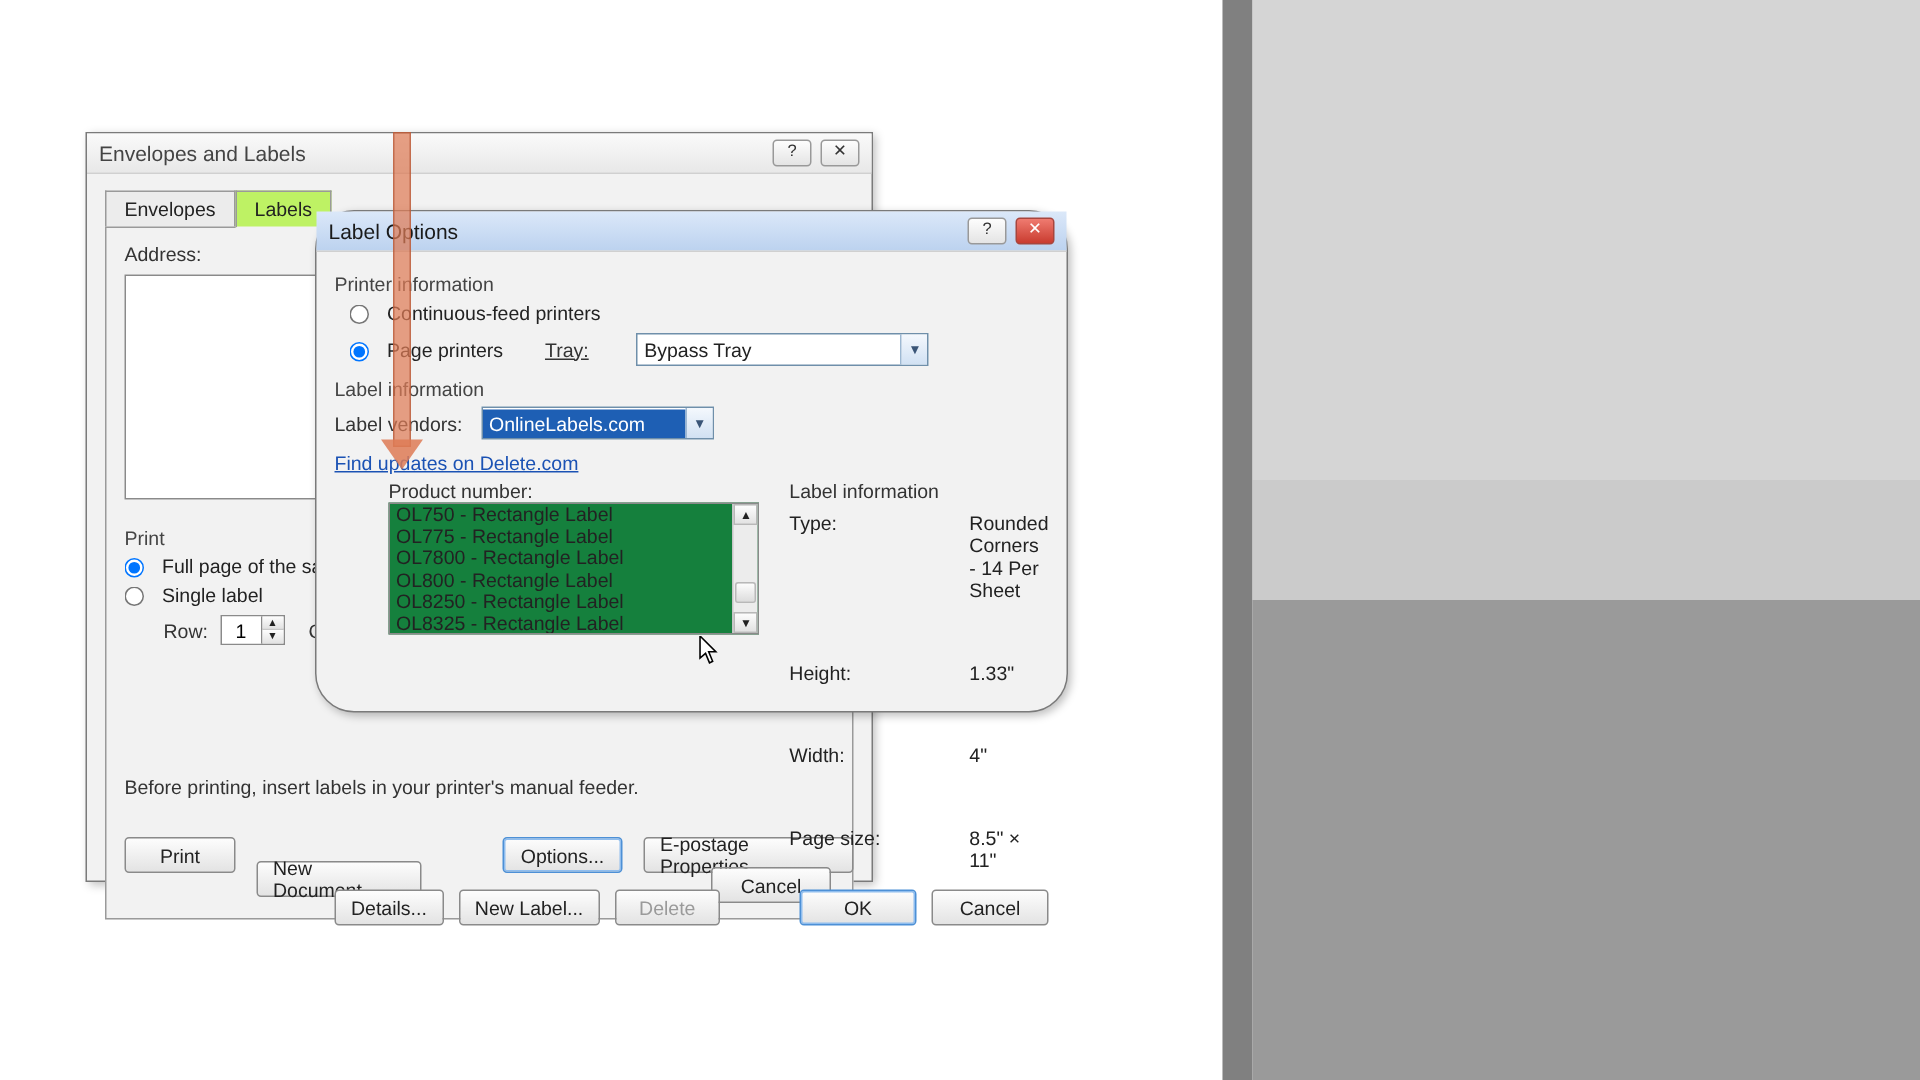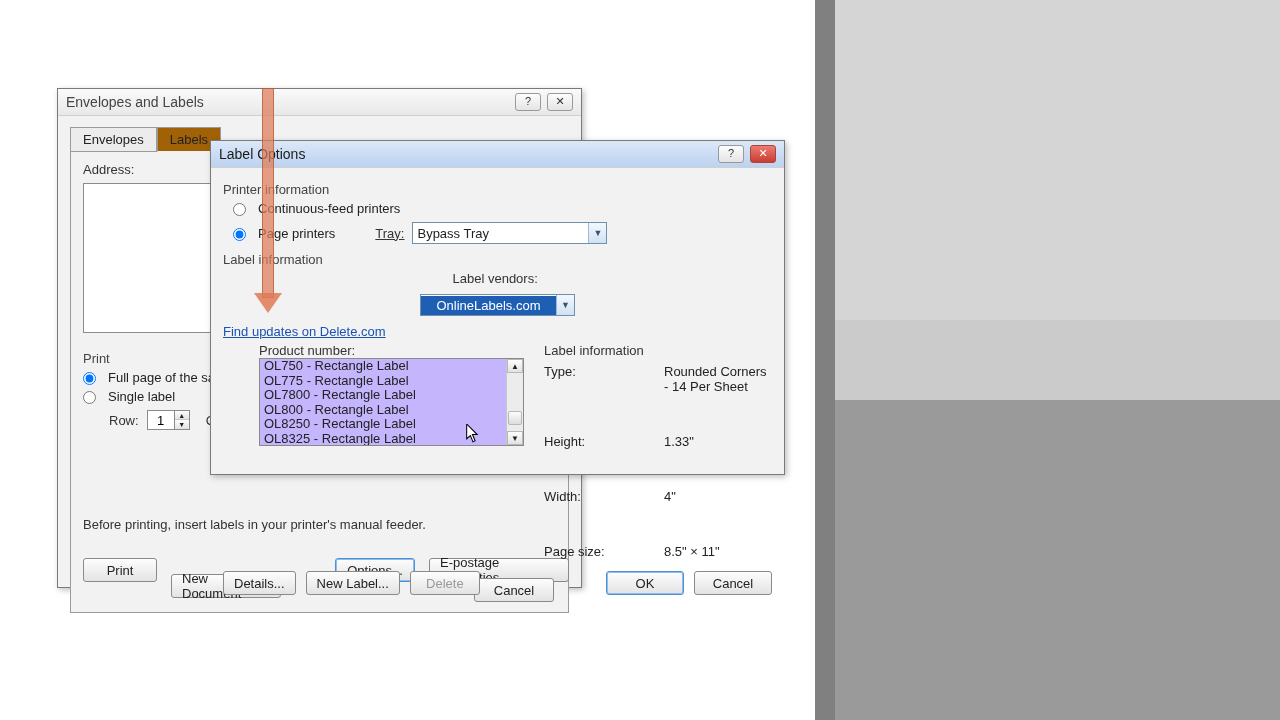--- a/index.html
+++ b/index.html
@@ -16,35 +16,35 @@
   .title-bar.active { background:linear-gradient(#dbe8f9,#bcd2ef); color:#1a1a1a;}
   .title-buttons { display:flex; gap:6px; }
   .title-btn { width:26px; height:18px; border:1px solid #999; border-radius:3px; background:linear-gradient(#fdfdfd,#e4e4e4); font-size:11px; line-height:14px; text-align:center; color:#333; cursor:default;}
   .title-btn.close { background:linear-gradient(#f7b2ac,#e26a60); color:#5c0c06; border-color:#a7463e;}
   .title-btn.close.active { background:linear-gradient(#ef7b70,#c93c30); color:#fff;}
 
   .body { padding:8px 12px; font-size:13px; color:#222; position:relative;}
 
   .tabs { display:flex; gap:0; margin-top:2px; font-size:13px;}
   .tab  { padding:4px 12px; border:1px solid #9a9a9a; border-bottom:none; background:#ececec; position:relative; top:1px;}
-  .tab.active { background:#a16207; border-bottom:1px solid #f2f2f2; z-index:2;}
+  .tab.active { background:#bef264; border-bottom:1px solid #f2f2f2; z-index:2;}
 
   .label { font-size:13px; color:#333; }
   .textarea-box { width:130px; height:150px; border:1px solid #8a8a8a; background:#fff;}
 
   .radio, .select, .spinner, .button, .listbox { font-size:13px; }
   input[type=radio]{ margin:0 4px 0 0; position:relative; top:1px;}
   .select { display:flex; align-items:center; border:1px solid #6f8faa; background:#fff; height:22px;}
   .select.dd-hi .sv { background:#1e5fb4; color:#fff;}
   .select .sv { flex:1; padding:2px 4px; white-space:nowrap; overflow:hidden;}
   .select .dd { width:18px; height:100%; border-left:1px solid #9db8d2; background:linear-gradient(#f4f8fd,#d1e1f3); display:flex; align-items:center; justify-content:center; font-size:9px; color:#3a5577;}
   .link { color:#1b52b4; text-decoration:underline; cursor:pointer; font-size:13px;}
 
   .section-head { font-size:13px; color:#444; margin:6px 0 4px;}
-  .listbox { border:1px solid #8a8a8a; background:#c4b5fd; height:88px; display:flex; }
+  .listbox { border:1px solid #8a8a8a; background:#15803d; height:88px; display:flex; }
   .listbox .items { flex:1; overflow:hidden;}
   .listbox .items div { padding:0 4px; font-size:13px; line-height:14.5px; white-space:nowrap; }
   .vscroll { width:17px; background:#ececec; border-left:1px solid #c7c7c7; display:flex; flex-direction:column;}
   .vscroll .arrow { height:14px; background:linear-gradient(#fdfdfd,#e2e2e2); border:1px solid #b8b8b8; display:flex; align-items:center; justify-content:center; font-size:8px;}
   .vscroll .track { flex:1; position:relative;}
   .vscroll .thumb { position:absolute; left:1px; right:1px; height:14px; top:38px; background:linear-gradient(#fdfdfd,#dcdcdc); border:1px solid #b8b8b8; border-radius:2px;}
 
   .btn { display:inline-flex; align-items:center; justify-content:center; min-width:70px; height:24px; padding:0 10px; border:1px solid #8a8a8a; border-radius:3px; background:linear-gradient(#fdfdfd,#e3e3e3); font-size:13px; color:#222;}
   .btn.def { border:1px solid #4d90d6; box-shadow:0 0 0 1px #8fbdee inset;margin-left:29px;}
   .btn.dis { color:#9a9a9a;}
@@ -120,48 +120,48 @@
         <span class="btn" style="min-width:140px;">E-postage Properties...</span>
       </div>
 
       <div style="position:absolute; right:14px; bottom:10px;">
         <span class="btn" style="min-width:80px;">Cancel</span>
       </div>
     </div>
   </div>
 </div>
 
-<div class="dialog" style="left:210px; top:140px; width:575px; height:335px; z-index:30;">
+<div class="dialog" style="left:210px; top:140px; width:502px; height:335px; z-index:30;border-radius:26px;">
   <div class="title-bar active">
     <span>Label Options</span>
     <div class="title-buttons">
       <div class="title-btn">?</div>
       <div class="title-btn close active">✕</div>
     </div>
   </div>
   <div class="body">
     <div class="section-head">Printer information</div>
     <label class="row" style="margin-left:10px;">
       <input type="radio" name="pi" style="">
       <span>Continuous-feed printers</span>
     </label>
     <label class="row" style="margin-left:10px; margin-top:6px;">
       <input type="radio" name="pi" checked="" style="">
       <span>Page printers</span>
-      <span class="label" style="margin-left:32px;text-decoration:underline;">Tray:</span>
-      <span class="select" style="width:195px; margin-left:0;">
+      <span class="label" style="margin-left:20px;text-decoration:underline;">Tray:</span>
+      <span class="select" style="width:195px; margin-left:24px;">
         <span class="sv">Bypass Tray</span>
         <span class="dd">▼</span>
       </span>
     </label>
 
     <div class="section-head" style="margin-top:8px;">Label information</div>
-    <div class="row" style="margin-left:0;flex-direction:column;">
+    <div class="row" style="margin-left:0;">
       <span class="label" style="width:90px;">Label vendors:</span>
-      <span class="select dd-hi" style="width:155px;text-align:center;">
+      <span class="select dd-hi" style="width:155px;">
         <span class="sv">OnlineLabels.com</span>
         <span class="dd">▼</span>
       </span>
     </div>
     <div style="margin:8px 0 4px 0;">
       <span class="link">Find updates on Delete.com</span>
     </div>
 
     <div style="display:flex; gap:20px;">
       <div style="width:265px;margin-left:36px;">

